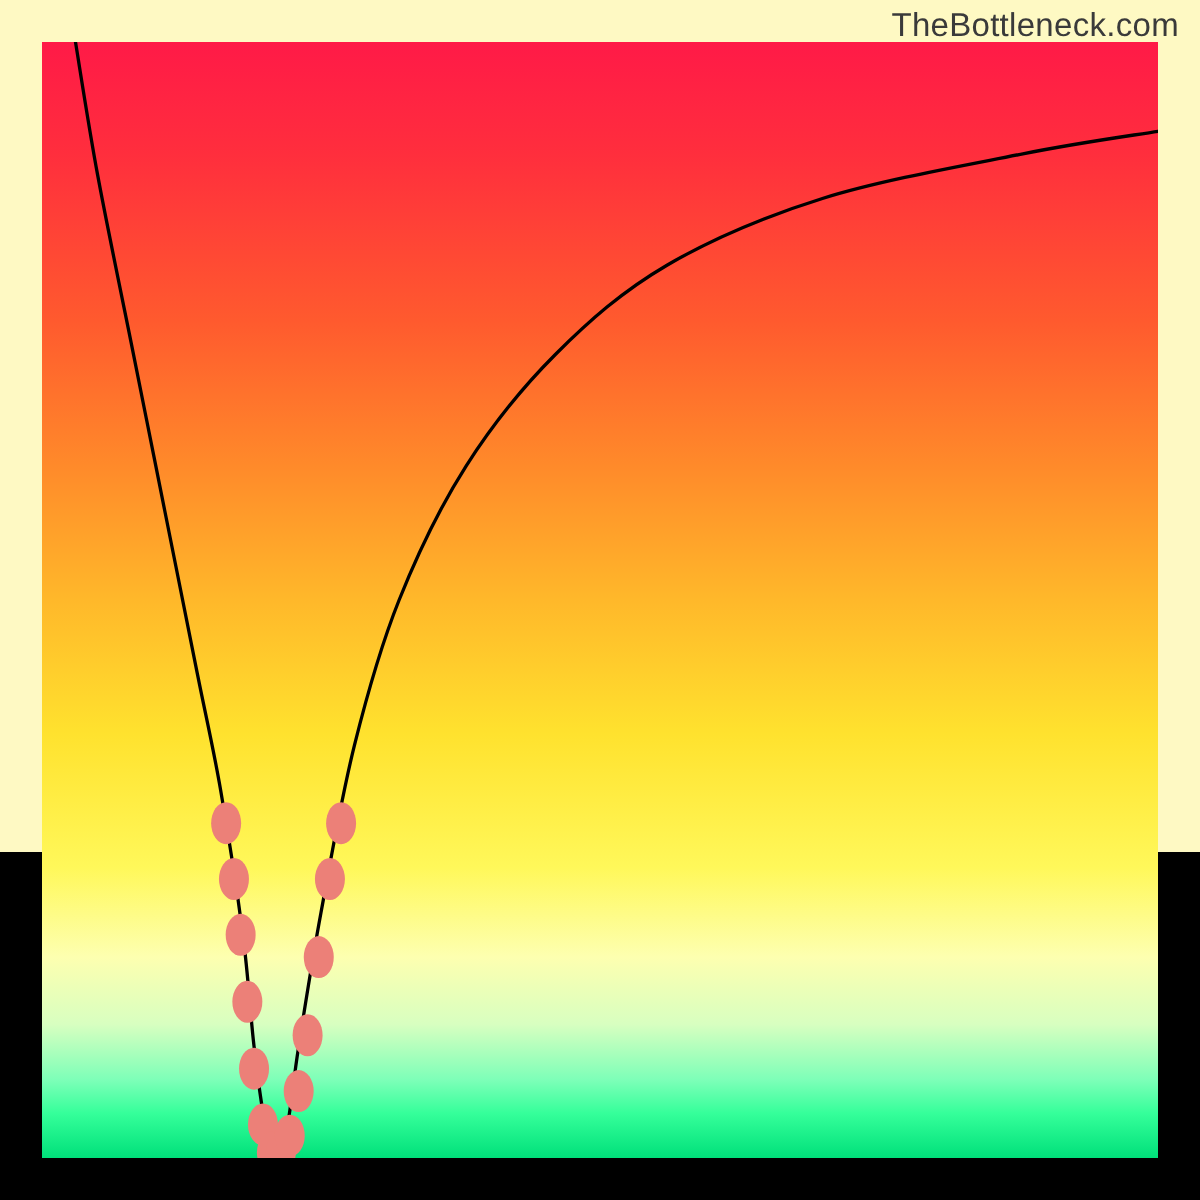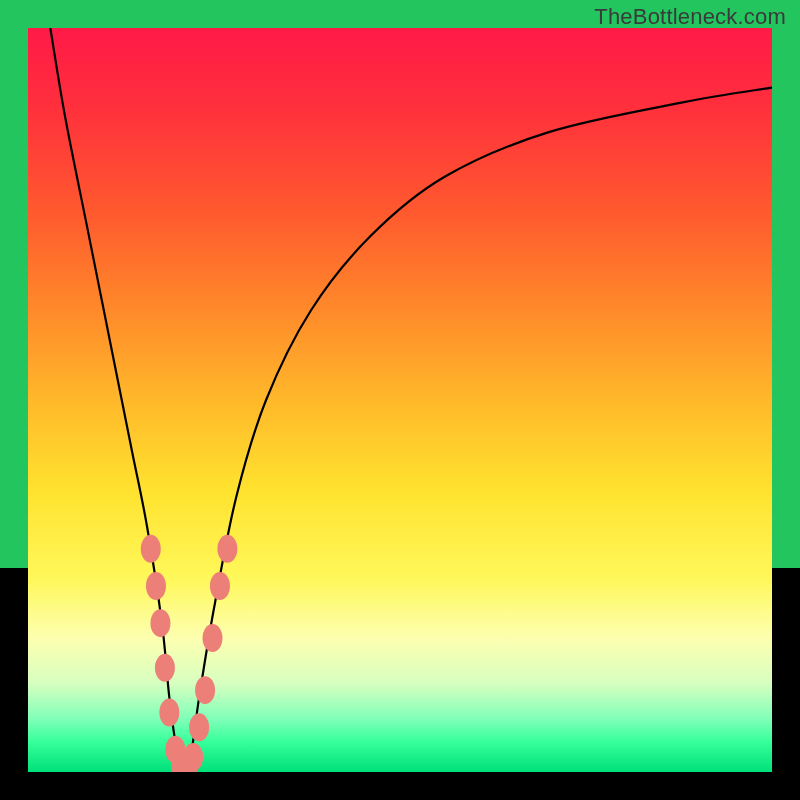--- a/index.html
+++ b/index.html
@@ -10,21 +10,21 @@
     overflow: hidden;
     background: #000;
     font-family: Arial, Helvetica, sans-serif;
   }
   .frame {
     position: absolute;
     left: 0;
     top: 0;
     width: 800px;
     height: 568px;
-    background: #22c55e;
+    background: #fef9c3;
   }
   .plot-area {
     position: absolute;
     left: 28px;
     top: 28px;
     width: 744px;
     height: 744px;
     overflow: hidden;
   }
   .gradient {

